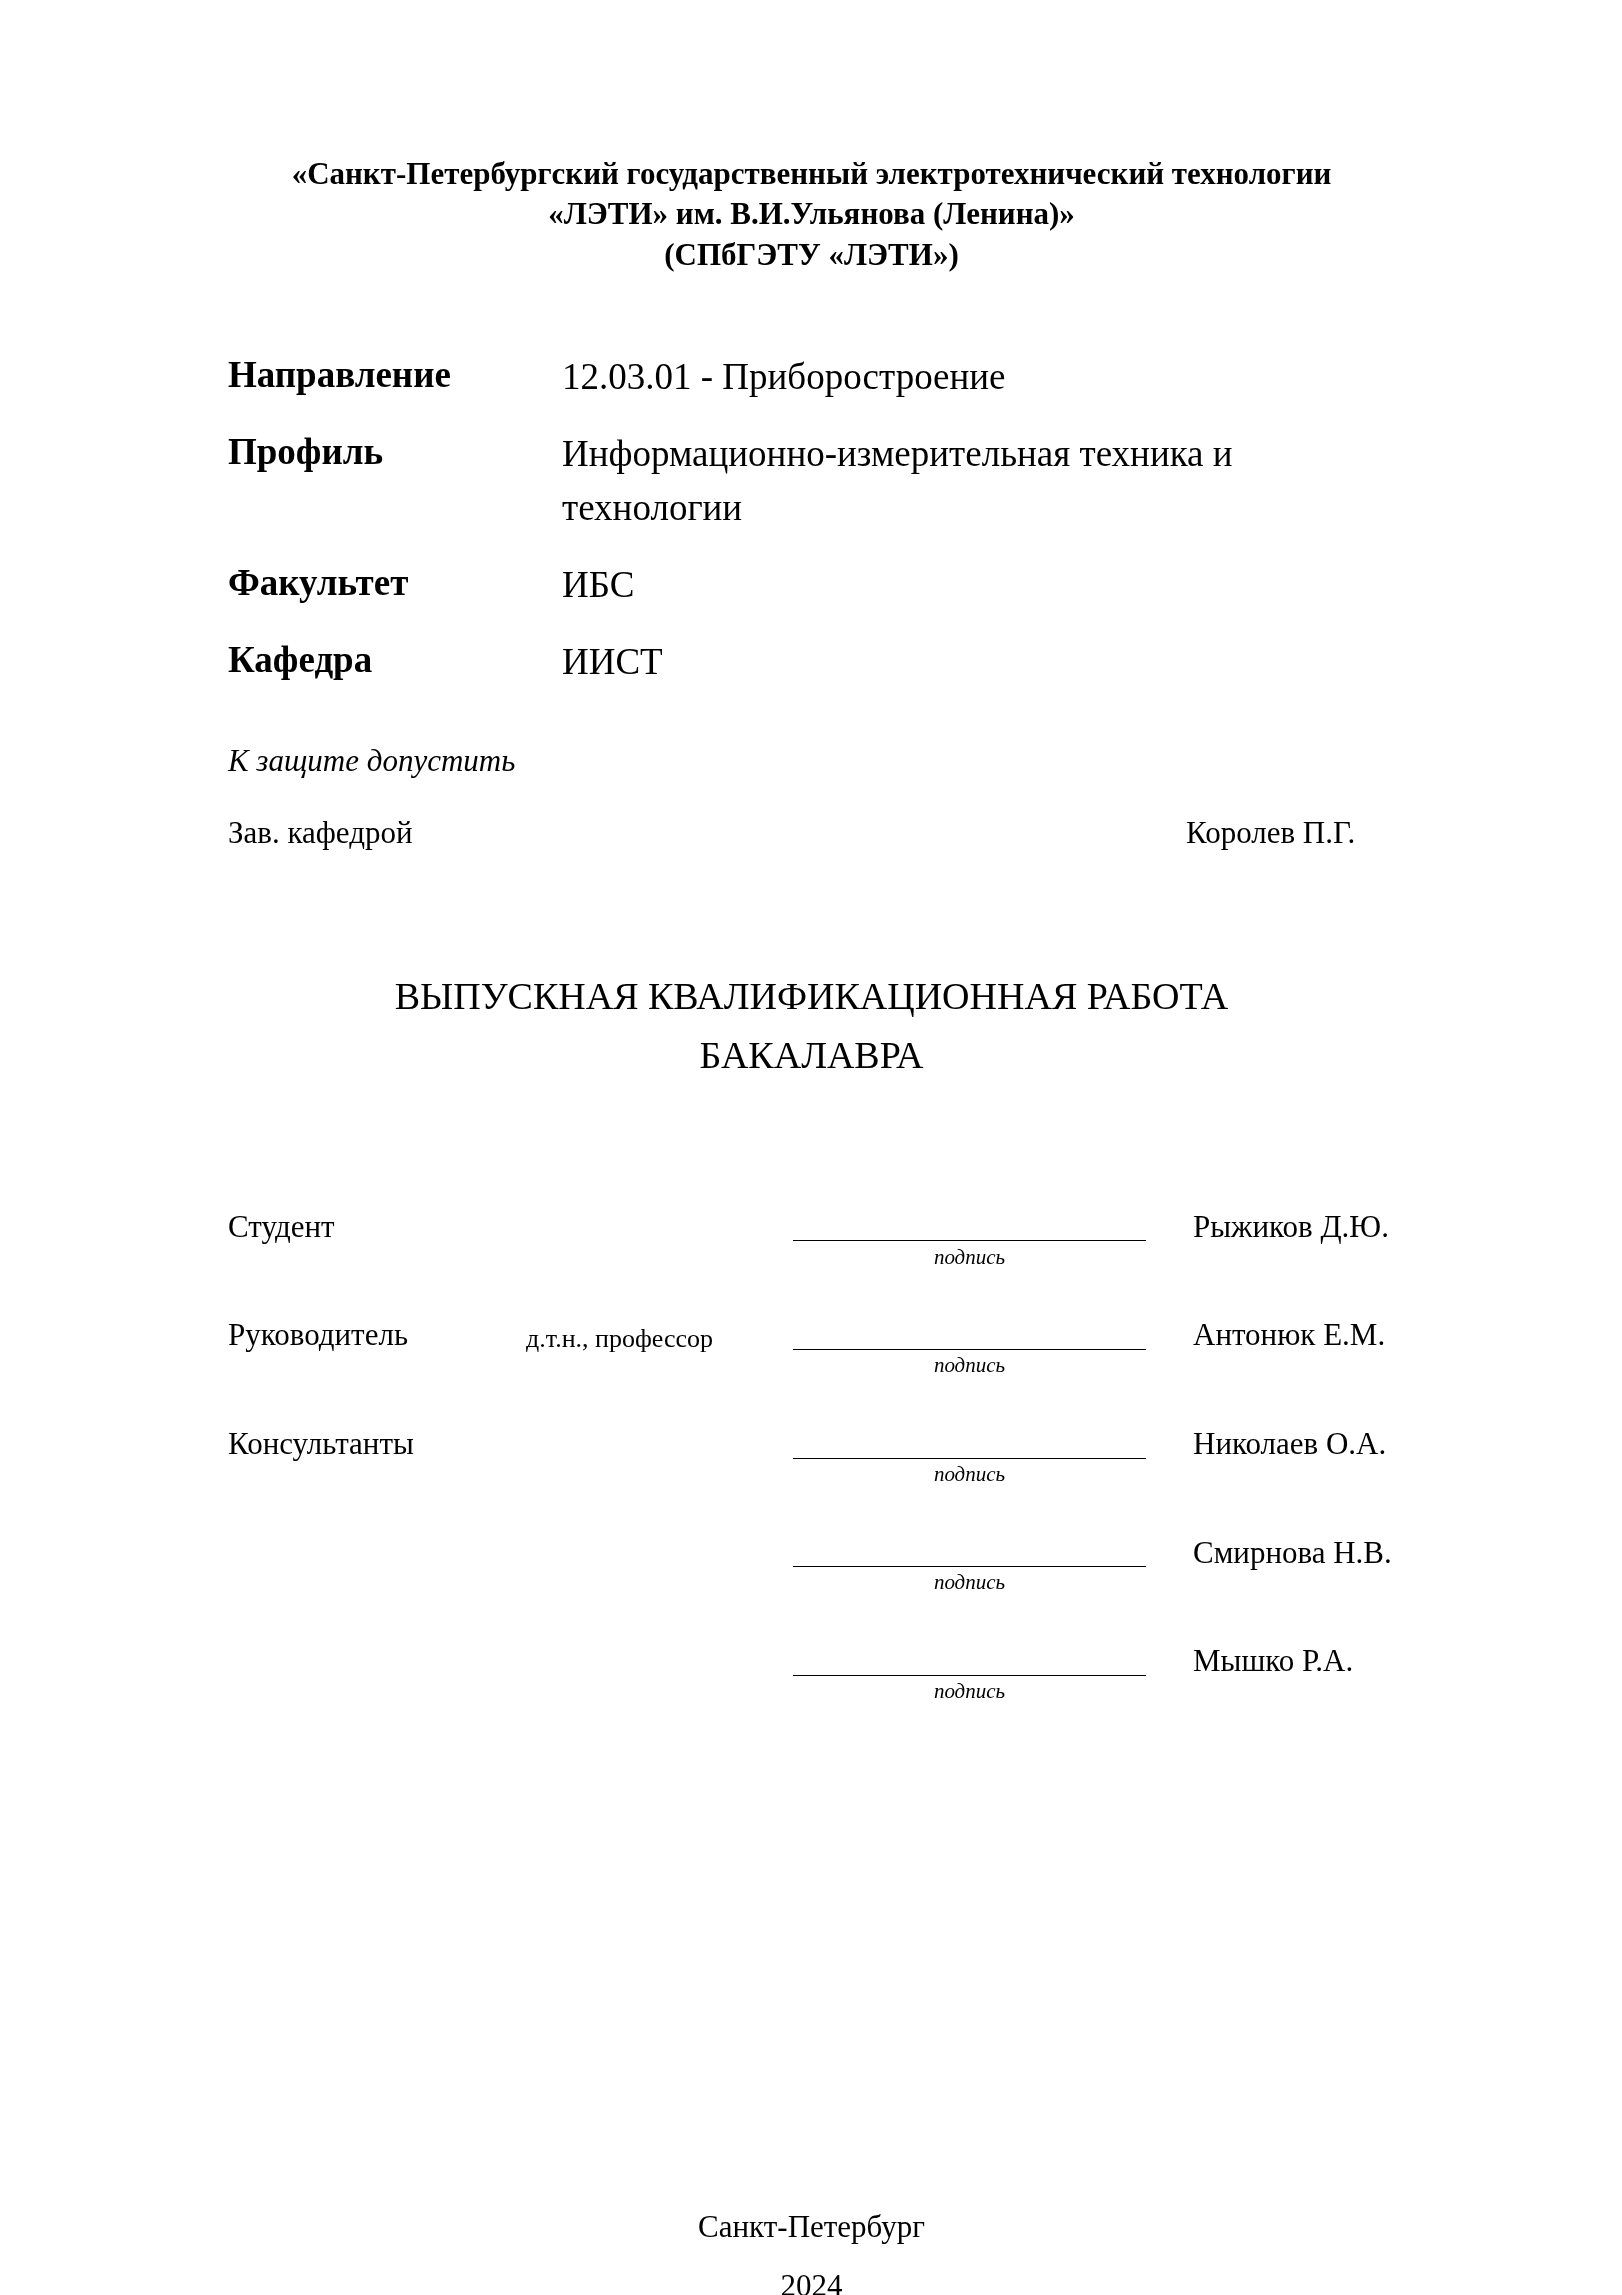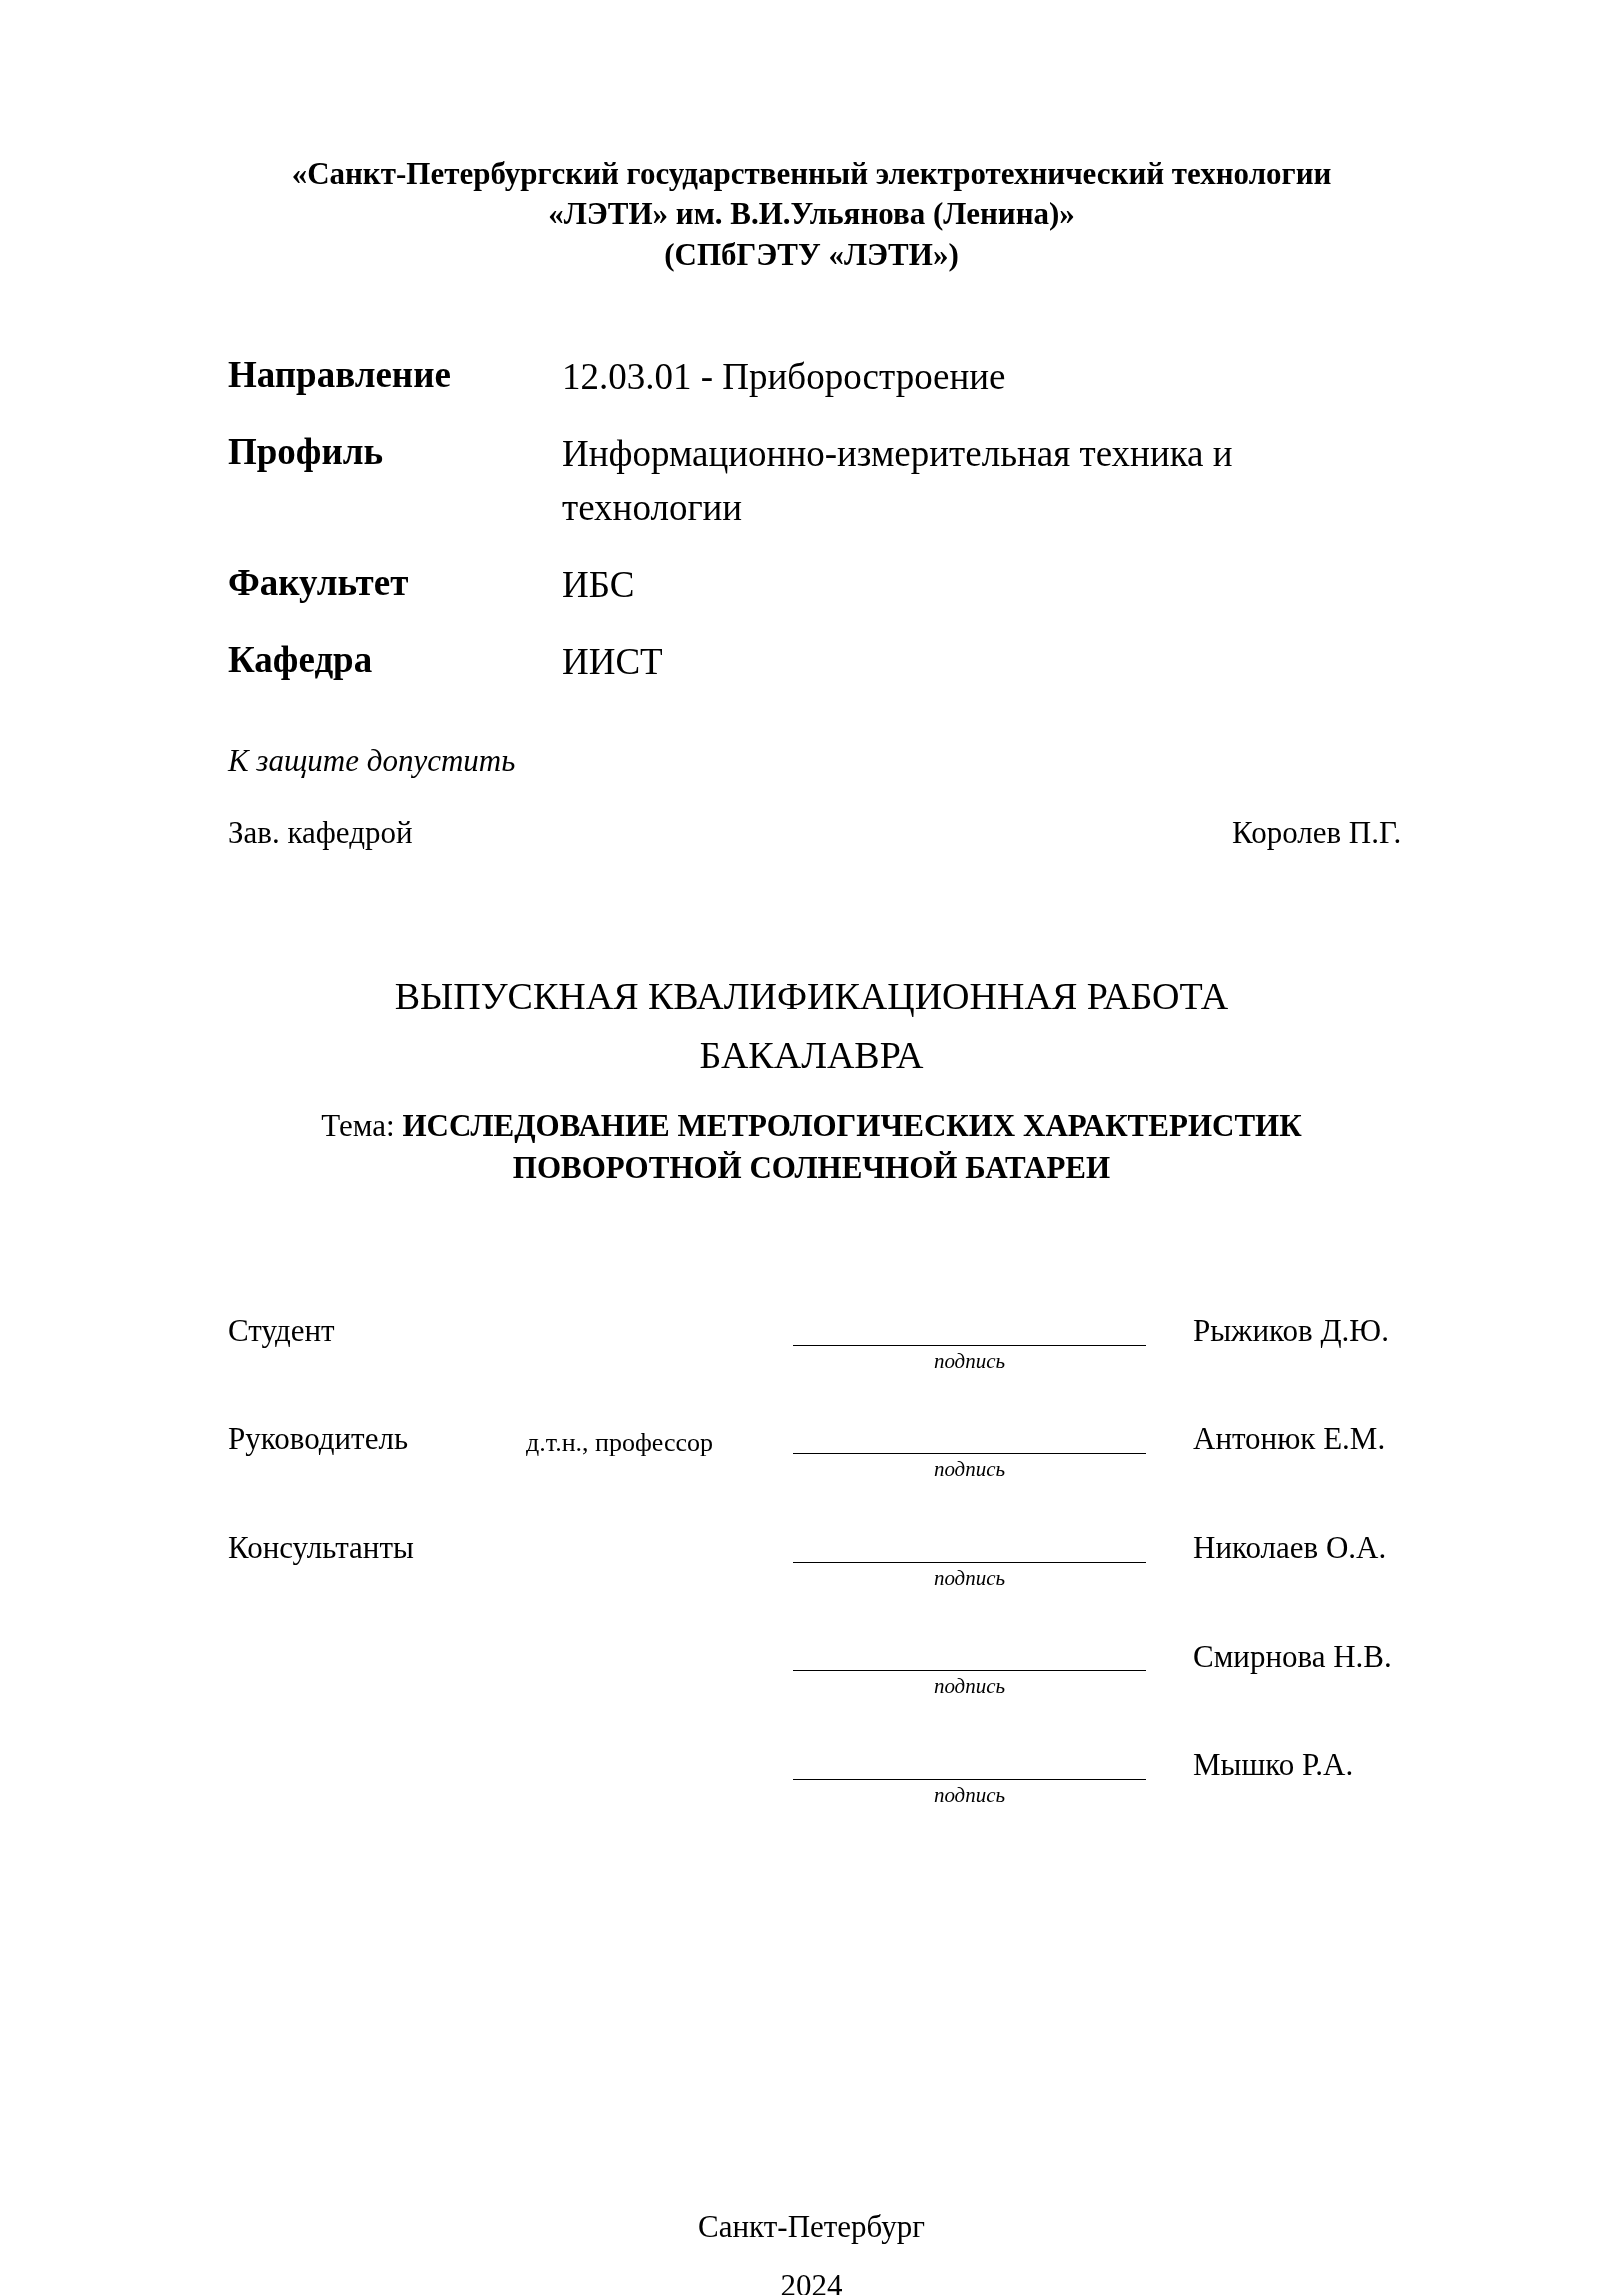--- a/index.html
+++ b/index.html
@@ -64,21 +64,20 @@
     padding-left: 228px;
     font-size: 31px;
   }
   .admit-italic {
     font-style: italic;
     margin-bottom: 36px;
   }
   .admit-row {
     display: flex;
     align-items: baseline;
-    gap: 46px;
   }
   .admit-role {
     flex: 0 0 926px;
   }
   .admit-name {
     flex: 0 0 auto;
     margin-left: 32px;
   }
 
   
@@ -193,24 +192,20 @@
       <div class="admit-role">Зав. кафедрой</div>
       <div class="admit-name">Королев П.Г.</div>
     </div>
   </div>
 
   <div class="work-title">
     <span class="l1">ВЫПУСКНАЯ КВАЛИФИКАЦИОННАЯ РАБОТА</span>
     <span class="l2">БАКАЛАВРА</span>
   </div>
 
-  <div class="theme">
-    <span class="theme-label">Тема:</span>
-    <span class="theme-text">ИССЛЕДОВАНИЕ МЕТРОЛОГИЧЕСКИХ ХАРАКТЕРИСТИК ПОВОРОТНОЙ СОЛНЕЧНОЙ БАТАРЕИ</span>
-  </div>
 
   <div class="sig-block">
 
     <div class="sig-row">
       <div class="sig-role">Студент</div>
       <div class="sig-degree"></div>
       <div class="sig-line-wrap">
         <div class="sig-line"></div>
         <div class="sig-caption">подпись</div>
       </div>

